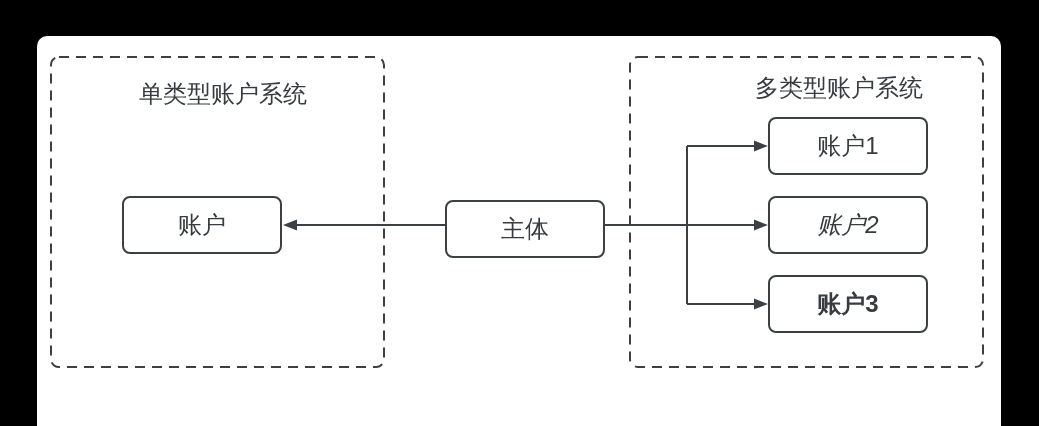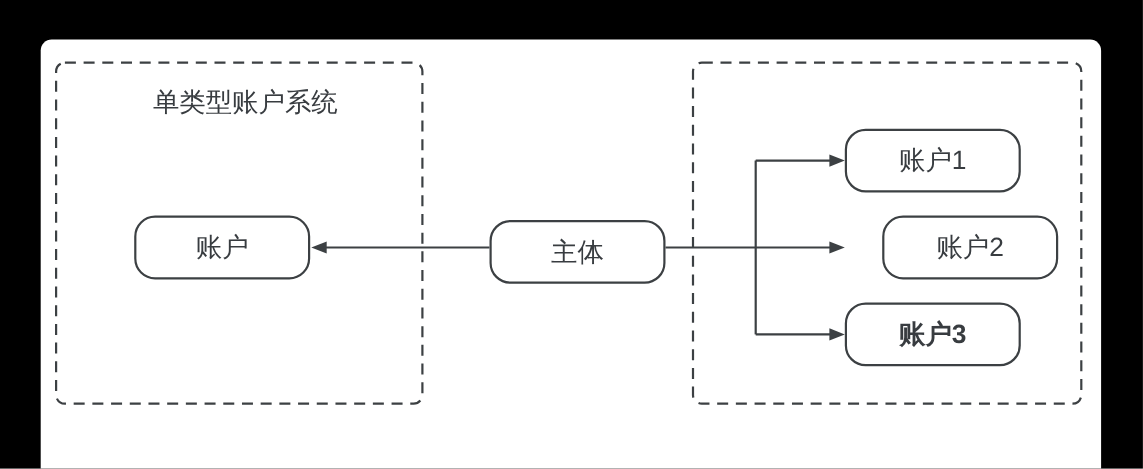--- a/index.html
+++ b/index.html
@@ -40,21 +40,21 @@
     font-size: 24px;
     line-height: 28px;
     color: var(--text);
     white-space: nowrap;
   }
   .node {
     position: absolute;
     width: 160px; height: 58px;
     box-sizing: border-box;
     border: 2px solid var(--stroke);
-    border-radius: 19px;
+    border-radius: 8px;
     background: var(--canvas-background);
     display: flex; align-items: center; justify-content: center;
   }
   .node-label {
     font-size: 24px;
     color: var(--text);
     white-space: nowrap;
   }
 </style>
 </head>
@@ -84,34 +84,35 @@
       <polygon class="arrowhead" points="731,110 717,104.5 717,115.5"></polygon>
     </g>
 
     <g>
       <line class="line" x1="650" y1="268" x2="718" y2="268"></line>
       <polygon class="arrowhead" points="731,268 717,262.5 717,273.5"></polygon>
     </g>
   </svg>
 
   <div class="group-title" style="left:186px; top:44px;">单类型账户系统</div>
+  <div class="group-title" style="left:802px; top:38px;">多类型账户系统</div>
 
   <div class="node" style="left:85px; top:160px;font-family:Liberation Mono, monospace;">
     <span class="node-label">账户</span>
   </div>
 
   <div class="node" style="left:408px; top:164px;justify-content:center;">
     <span class="node-label">主体</span>
   </div>
 
   <div class="node" style="left:731px; top:81px;">
     <span class="node-label">账户1</span>
   </div>
 
-  <div class="node" style="left:765px; top:160px;">
+  <div class="node" style="left:731px; top:160px;font-style:italic;">
     <span class="node-label">账户2</span>
   </div>
 
   <div class="node" style="left:731px; top:239px;font-weight:bold;">
     <span class="node-label">账户3</span>
   </div>
 
 </div>
 
 </body></html>

